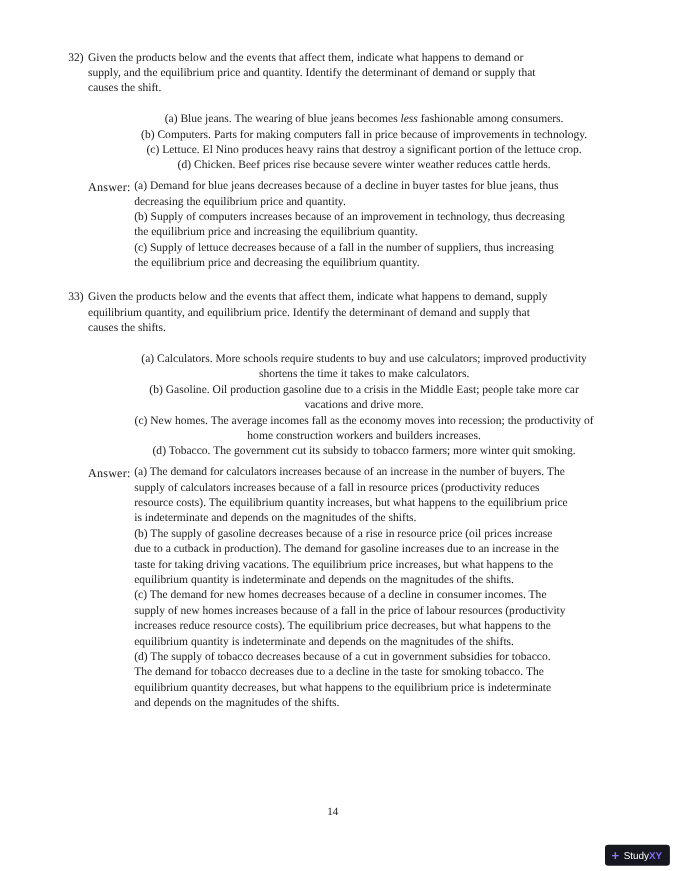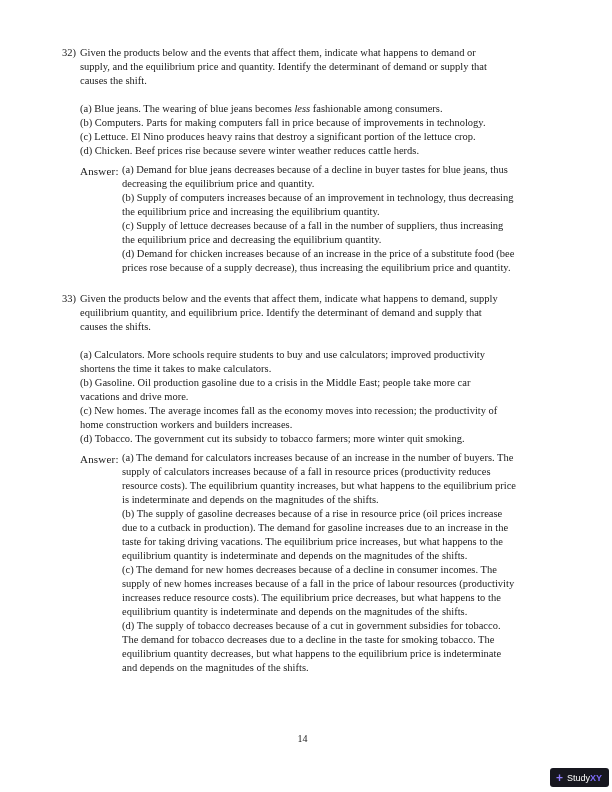--- a/index.html
+++ b/index.html
@@ -23,21 +23,21 @@
   .question { display: flex; align-items: flex-start; }
   .question + .question { margin-top: 17px; }
   .q-num {
     width: 18px;
     flex: 0 0 18px;
     white-space: pre;
   }
   .q-content { width: 502px; flex: 0 0 502px; }
   .pre-lines { white-space: pre; overflow: hidden; }
   .q-items { margin-top: 14px; }
-  .q-item { white-space: pre; overflow: hidden; }
+  .q-item { white-space: pre; overflow: hidden; text-align: center; }
   .answer-row { display: flex; align-items: flex-start; margin-top: 5px; }
   .answer-label {
     flex: 0 0 42px;
     width: 42px;
     font-size: 11px;
     letter-spacing: 0.2px;
     padding-top: 1px;
   }
   .answer-texts { flex: 1 1 auto; overflow: hidden; }
   .answer-para { white-space: pre; overflow: hidden; }
@@ -91,22 +91,20 @@
       </div>
       <div class="answer-row">
         <div class="answer-label">Answer:</div>
         <div class="answer-texts">
           <div class="answer-para">(a) Demand for blue jeans decreases because of a decline in buyer tastes for blue jeans, thus
 decreasing the equilibrium price and quantity.</div>
           <div class="answer-para">(b) Supply of computers increases because of an improvement in technology, thus decreasing
 the equilibrium price and increasing the equilibrium quantity.</div>
           <div class="answer-para">(c) Supply of lettuce decreases because of a fall in the number of suppliers, thus increasing
 the equilibrium price and decreasing the equilibrium quantity.</div>
-          <div class="answer-para">(d) Demand for chicken increases because of an increase in the price of a substitute food (bee
-prices rose because of a supply decrease), thus increasing the equilibrium price and quantity.</div>
         </div>
       </div>
     </div>
   </div>
 
   <div class="question">
     <div class="q-num">33)</div>
     <div class="q-content">
       <div class="pre-lines">Given the products below and the events that affect them, indicate what happens to demand, supply
 equilibrium quantity, and equilibrium price. Identify the determinant of demand and supply that

